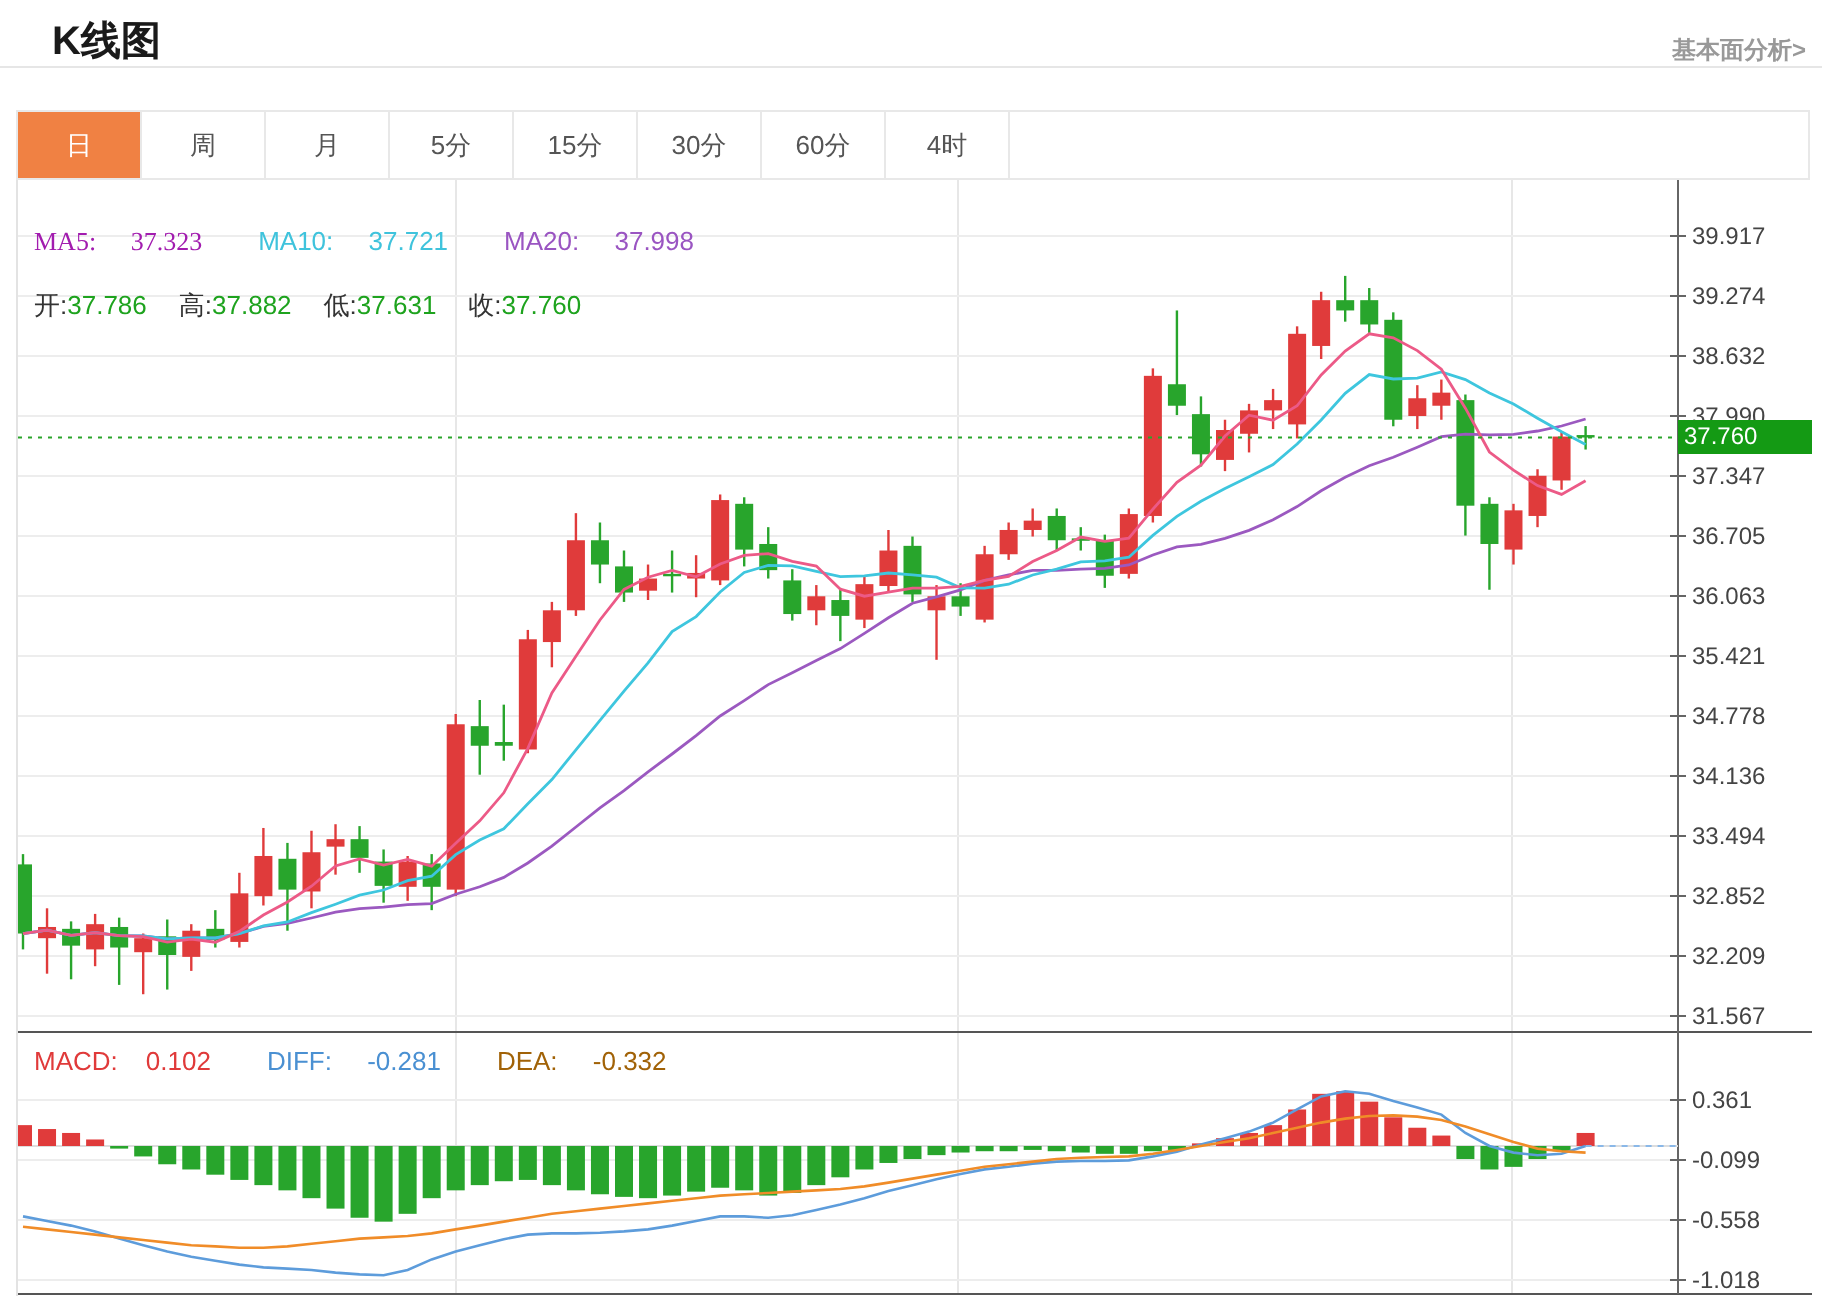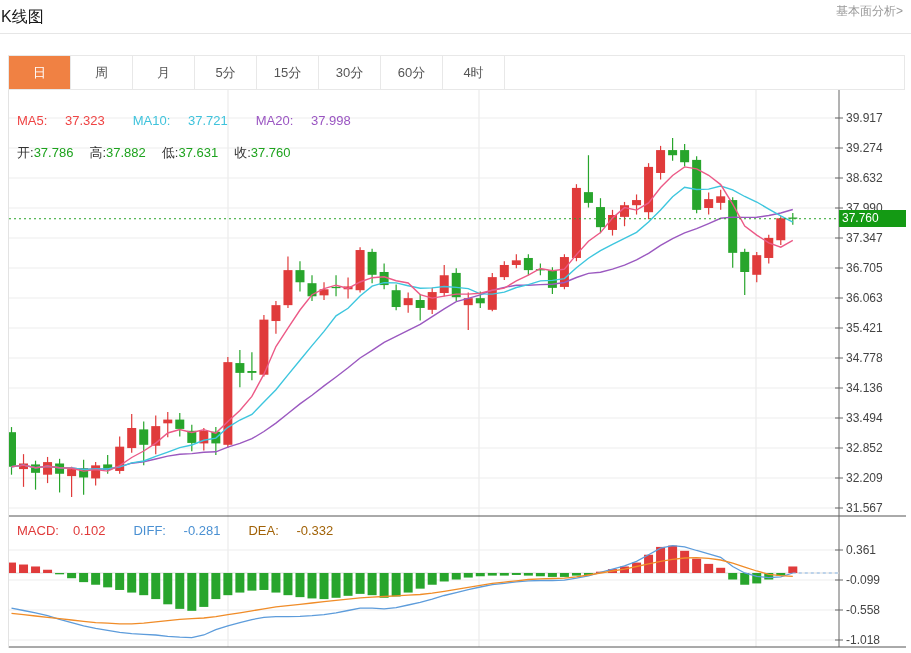--- a/index.html
+++ b/index.html
@@ -1,32 +1,32 @@
 <!DOCTYPE html>
 <html><head>
 <meta charset="utf-8">
 <style>
   html,body{margin:0;padding:0;background:#fff;}
   body{width:911px;height:653px;position:relative;font-family:"Liberation Sans","DejaVu Sans",sans-serif;overflow:hidden;}
-  .page-title{position:absolute;left:1px;top:7px;font-size:16px;font-weight:normal;color:#1a1a1a;}
-  .fund-link{position:absolute;right:8px;top:3px;font-size:12px;color:#999;cursor:pointer;}
+  .page-title{position:absolute;left:26px;top:7px;font-size:20px;font-weight:bold;color:#1a1a1a;}
+  .fund-link{position:absolute;right:8px;top:17px;font-size:12px;color:#999;cursor:pointer;font-weight:bold;}
   .header-divider{position:absolute;left:0;top:33px;width:911px;border-top:1px solid #e6e6e6;}
   .tabbar{position:absolute;left:8px;top:55px;width:897px;height:35px;border:1px solid #e8e8e8;box-sizing:border-box;display:flex;background:#fff;}
   .tab{width:61px;height:33px;line-height:33px;text-align:center;font-size:13px;color:#555;border-right:1px solid #e8e8e8;cursor:pointer;flex:none;}
   .tab.active{background:#f08143;color:#fff;}
   .chart-wrap{position:absolute;left:8px;top:90px;width:897px;height:558px;border-left:1px solid #e3e3e3;}
   .overlay{position:absolute;z-index:2;font-size:13px;white-space:nowrap;}
   .ohlc-row{left:8px;top:6px;margin-top:48px;}
   .ohlc-row .lab{color:#333;}
   .ohlc-row .val{color:#1ea31e;margin-right:16px;}
   .ma-row{left:8px;top:23px;}
   .ma-row span{margin-right:14px;}
   .macd-row{left:8px;top:433px;}
   .macd-row span{margin-right:14px;}
-  .ma5{color:#ef4444;} .ma10{color:#3fc3dc;} .ma20{color:#9a55c2;margin-top:20px;}
+  .ma5{color:#a21caf;font-family:Liberation Serif, serif;} .ma10{color:#3fc3dc;} .ma20{color:#9a55c2;margin-top:20px;}
   .macd-v{color:#e03a3a;text-align:right;} .diff-v{color:#4a90d2;text-align:right;} .dea-v{color:#a16207;}
   .price-badge{position:absolute;left:830px;top:120px;width:67px;height:17px;background:#149a14;color:#fff;font-size:12px;line-height:17px;padding-left:3px;box-sizing:border-box;z-index:3;}
   svg{position:absolute;left:0;top:0;z-index:1;}
 </style>
 </head>
 <body>
 
 <div class="page-title">K线图</div>
 <div class="fund-link">基本面分析&gt;</div>
 <div class="header-divider"></div>

